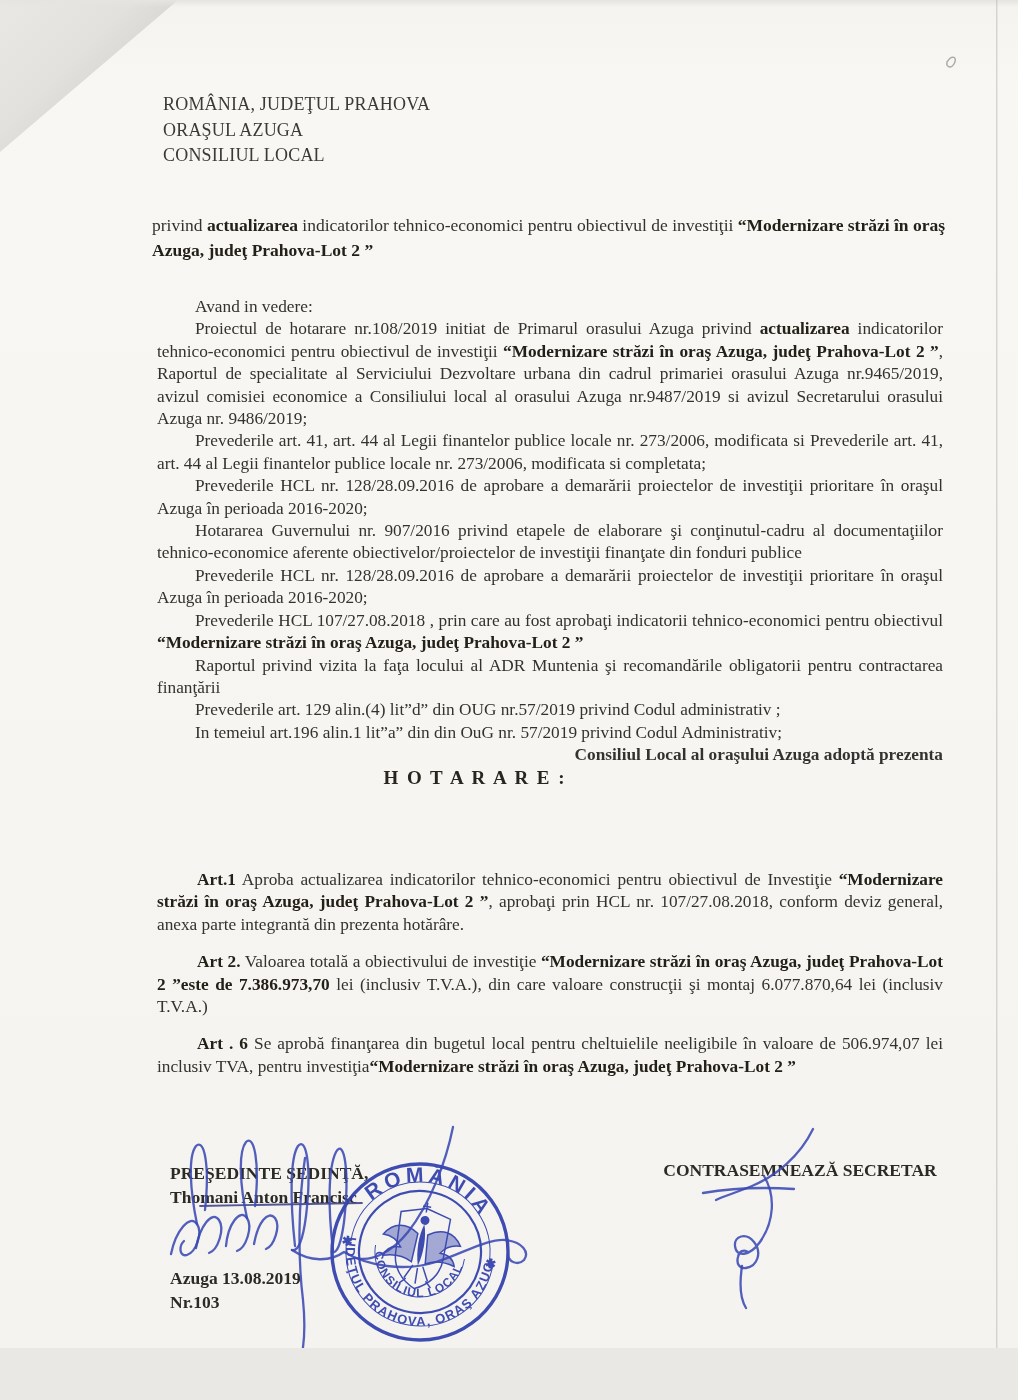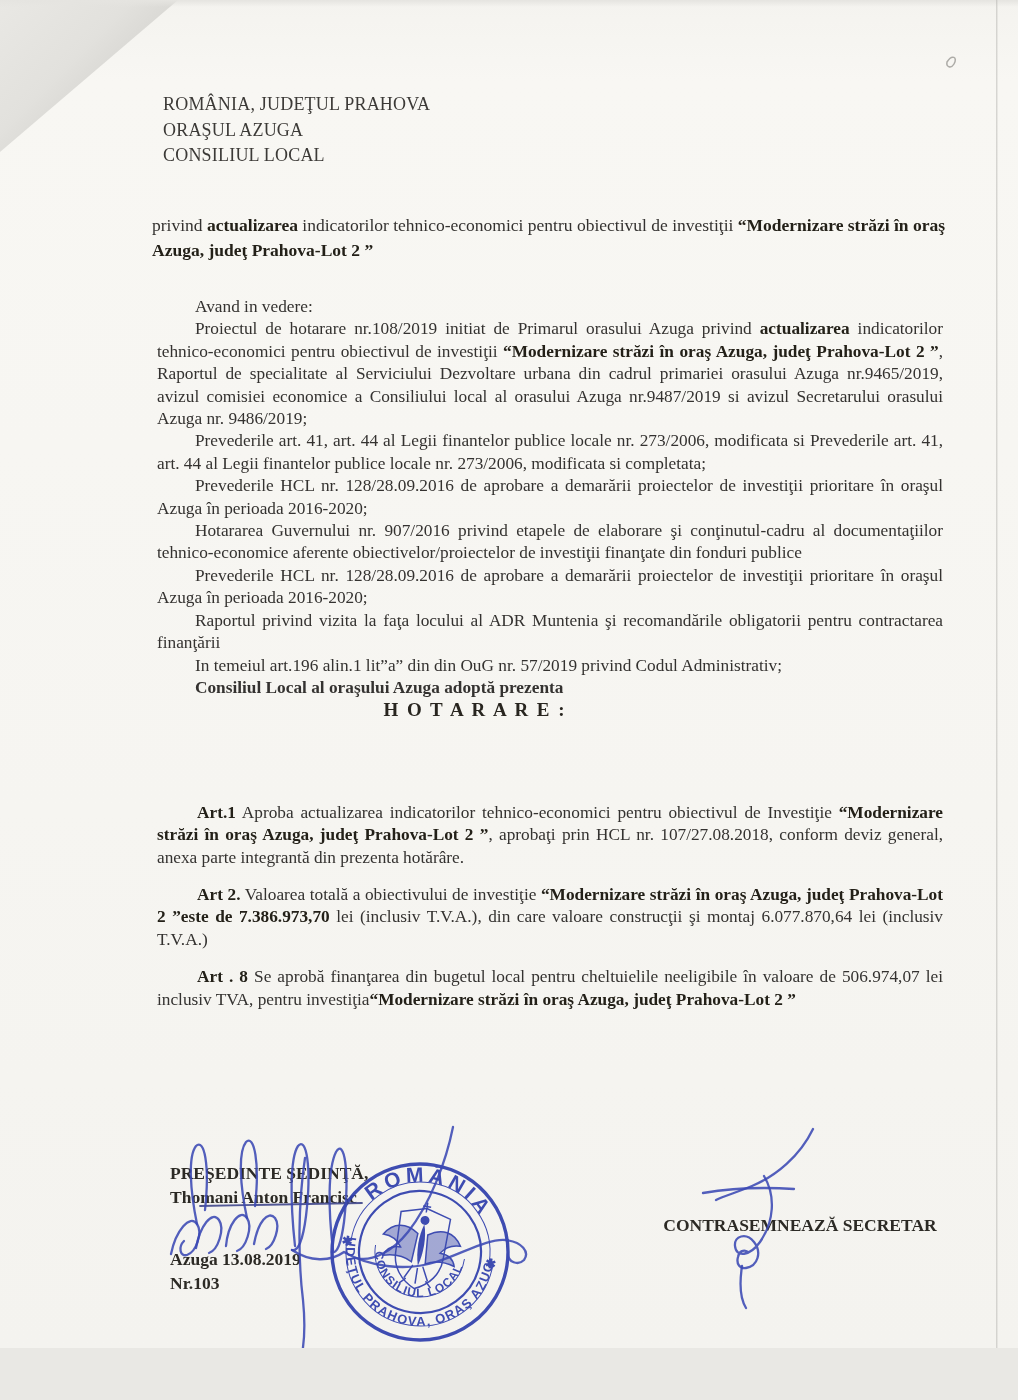--- a/index.html
+++ b/index.html
@@ -21,29 +21,29 @@
   .edge-line{position:absolute;top:0;left:996px;width:2px;height:1400px;
     background:linear-gradient(90deg,rgba(170,169,165,.55),rgba(220,219,215,.25));}
   
   .authority{position:absolute;left:163px;top:92px;font-size:18px;line-height:25.5px;letter-spacing:.2px;color:#3c3a37;}
   .doc-title{position:absolute;left:0;top:188px;width:984px;text-align:center;font-weight:bold;font-size:19.5px;letter-spacing:.4px;color:#26231f;}
   .doc-subtitle{position:absolute;left:152px;top:213px;width:800px;text-align:left;font-size:17.5px;line-height:25px;}
   
   .body{position:absolute;left:157px;top:296px;width:786px;font-size:17.3px;line-height:22.4px;text-align:justify;}
   .intro{text-indent:38px;}
   .body p{margin:0;text-indent:38px;}
-  .adoption{margin-top:2px;font-weight:bold;text-indent:25px;text-align:left;}
+  .adoption{margin-top:2px;font-weight:bold;text-indent:25px;text-align:right;}
   .decision{margin-top:24px;margin-bottom:0;font-weight:bold;font-size:19px;letter-spacing:2px;text-align:center;padding-right:150px;text-indent:0 !important;color:#28251f;}
   .articles p{margin:15px 0 0 0;text-indent:40px;}
   .articles p:first-child{margin-top:80px;}
   b{color:#232018;}
   
   .sig-left{position:absolute;left:170px;top:1161px;font-weight:bold;font-size:17.5px;line-height:24px;color:#2c2a25;}
-  .sig-left .date-block{margin-top:38px;}
-  .sig-right{position:absolute;left:640px;top:1213px;width:320px;text-align:center;font-weight:bold;font-size:17.5px;line-height:24px;color:#2c2a25;}
+  .sig-left .date-block{margin-top:57px;}
+  .sig-right{position:absolute;left:640px;top:1158px;width:320px;text-align:center;font-weight:bold;font-size:17.5px;line-height:24px;color:#2c2a25;}
   .sig-right .sig-name{padding-right:70px;}
   
   .stamp{position:absolute;left:320px;top:1152px;width:200px;height:200px;transform:rotate(9deg);opacity:.93;}
   .stamp circle,.stamp path.ring{stroke:var(--stamp-ink);fill:none;}
   .stamp text{fill:var(--stamp-ink);font-family:"Liberation Sans",sans-serif;font-weight:bold;}
   .t-top{font-size:21px;letter-spacing:4px;}
   .t-outer{font-size:13px;letter-spacing:1.3px;}
   .t-inner{font-size:12px;letter-spacing:1.2px;}
   .t-star{font-size:13px;}
   .coa{stroke:var(--stamp-ink);fill:none;stroke-width:1.5;}
@@ -73,29 +73,31 @@
   <div class="doc-subtitle">privind <b>actualizarea</b>  indicatorilor tehnico-economici pentru obiectivul  de investiţii <b>“Modernizare străzi în oraş Azuga, judeţ Prahova-Lot 2 ”</b></div>
 
   <main class="body">
     <div class="intro">Avand in vedere:</div>
     <div>
         <p>Proiectul de hotarare nr.108/2019 initiat de Primarul orasului Azuga privind <b>actualizarea</b> indicatorilor tehnico-economici pentru obiectivul  de investiţii <b>“Modernizare străzi în oraş Azuga, judeţ Prahova-Lot 2 ”</b>, Raportul de specialitate al Serviciului Dezvoltare urbana din cadrul primariei orasului Azuga nr.9465/2019,  avizul comisiei economice  a Consiliului local al orasului Azuga nr.9487/2019 si avizul Secretarului orasului Azuga nr. 9486/2019;</p>
         <p>Prevederile art. 41, art. 44 al Legii finantelor publice locale nr. 273/2006, modificata si Prevederile art. 41, art. 44 al Legii finantelor publice locale nr. 273/2006, modificata si completata;</p>
         <p>Prevederile HCL  nr. 128/28.09.2016 de aprobare a demarării proiectelor  de investiţii prioritare în oraşul Azuga în perioada 2016-2020;</p>
         <p>Hotararea Guvernului nr.  907/2016 privind etapele de elaborare şi conţinutul-cadru al documentaţiilor tehnico-economice aferente obiectivelor/proiectelor de investiţii finanţate din fonduri publice</p>
         <p>Prevederile HCL  nr. 128/28.09.2016 de aprobare a demarării proiectelor  de investiţii prioritare în oraşul Azuga în perioada 2016-2020;</p>
+        <p>Prevederile HCL 107/27.08.2018 , prin care au fost aprobaţi indicatorii tehnico-economici pentru obiectivul  <b>“Modernizare străzi în oraş Azuga, judeţ Prahova-Lot 2 ”</b></p>
         <p>Raportul privind vizita la faţa locului  al ADR Muntenia şi recomandările obligatorii pentru contractarea  finanţării</p>
+        <p>Prevederile art. 129 alin.(4) lit”d” din  OUG nr.57/2019 privind Codul administrativ ;</p>
         <p>In temeiul art.196 alin.1 lit”a” din din OuG nr. 57/2019 privind Codul Administrativ;</p>
       </div>
     <p class="adoption">Consiliul Local al oraşului Azuga adoptă prezenta</p>
     <p class="decision">H O T A R A R E :</p>
     <div class="articles">
         <p><b>Art.1</b>   Aproba actualizarea indicatorilor tehnico-economici  pentru obiectivul de Investiţie <b>“Modernizare străzi în oraş Azuga, judeţ Prahova-Lot 2 ”</b>, aprobaţi prin HCL nr. 107/27.08.2018, conform deviz general, anexa parte integrantă din prezenta hotărâre.</p>
         <p><b>Art 2.</b> Valoarea totală a obiectivului de investiţie  <b>“Modernizare străzi în oraş Azuga, judeţ Prahova-Lot 2 ”este de 7.386.973,70</b>  lei (inclusiv T.V.A.), din care valoare construcţii şi montaj 6.077.870,64  lei (inclusiv T.V.A.)</p>
-        <p><b>Art . 8</b> Se aprobă finanţarea din bugetul  local  pentru cheltuielile neeligibile în  valoare de 506.974,07 lei inclusiv TVA, pentru investiţia<b>“Modernizare străzi în oraş Azuga, judeţ Prahova-Lot 2 ”</b></p>
+        <p><b>Art . 6</b> Se aprobă finanţarea din bugetul  local  pentru cheltuielile neeligibile în  valoare de 506.974,07 lei inclusiv TVA, pentru investiţia<b>“Modernizare străzi în oraş Azuga, judeţ Prahova-Lot 2 ”</b></p>
       </div>
   </main>
 
   <div class="sig-left">
     <div>PREŞEDINTE ŞEDINŢĂ,</div>
     <div>Thomani Anton Francisc</div>
     <div class="date-block">
       <div>Azuga 13.08.2019</div>
       <div>Nr.103</div>
     </div>

